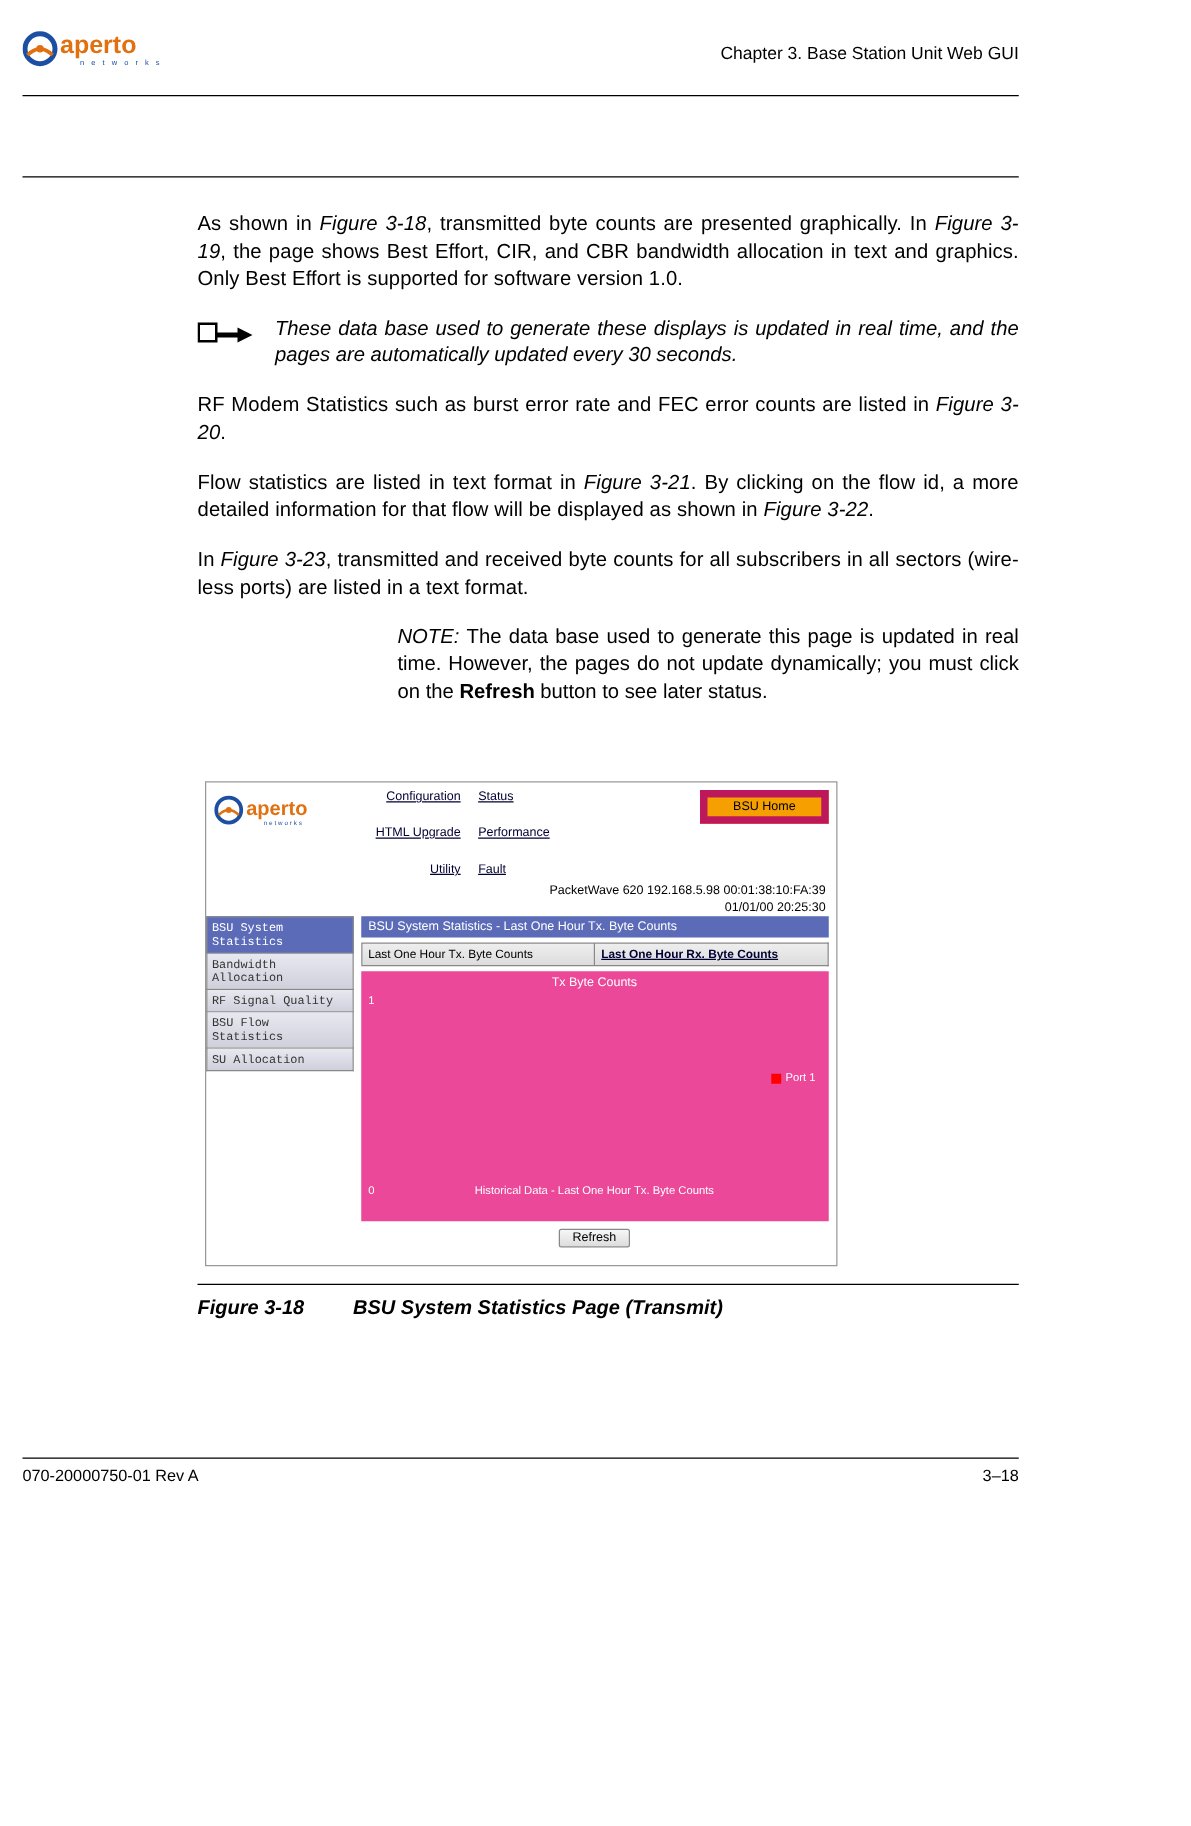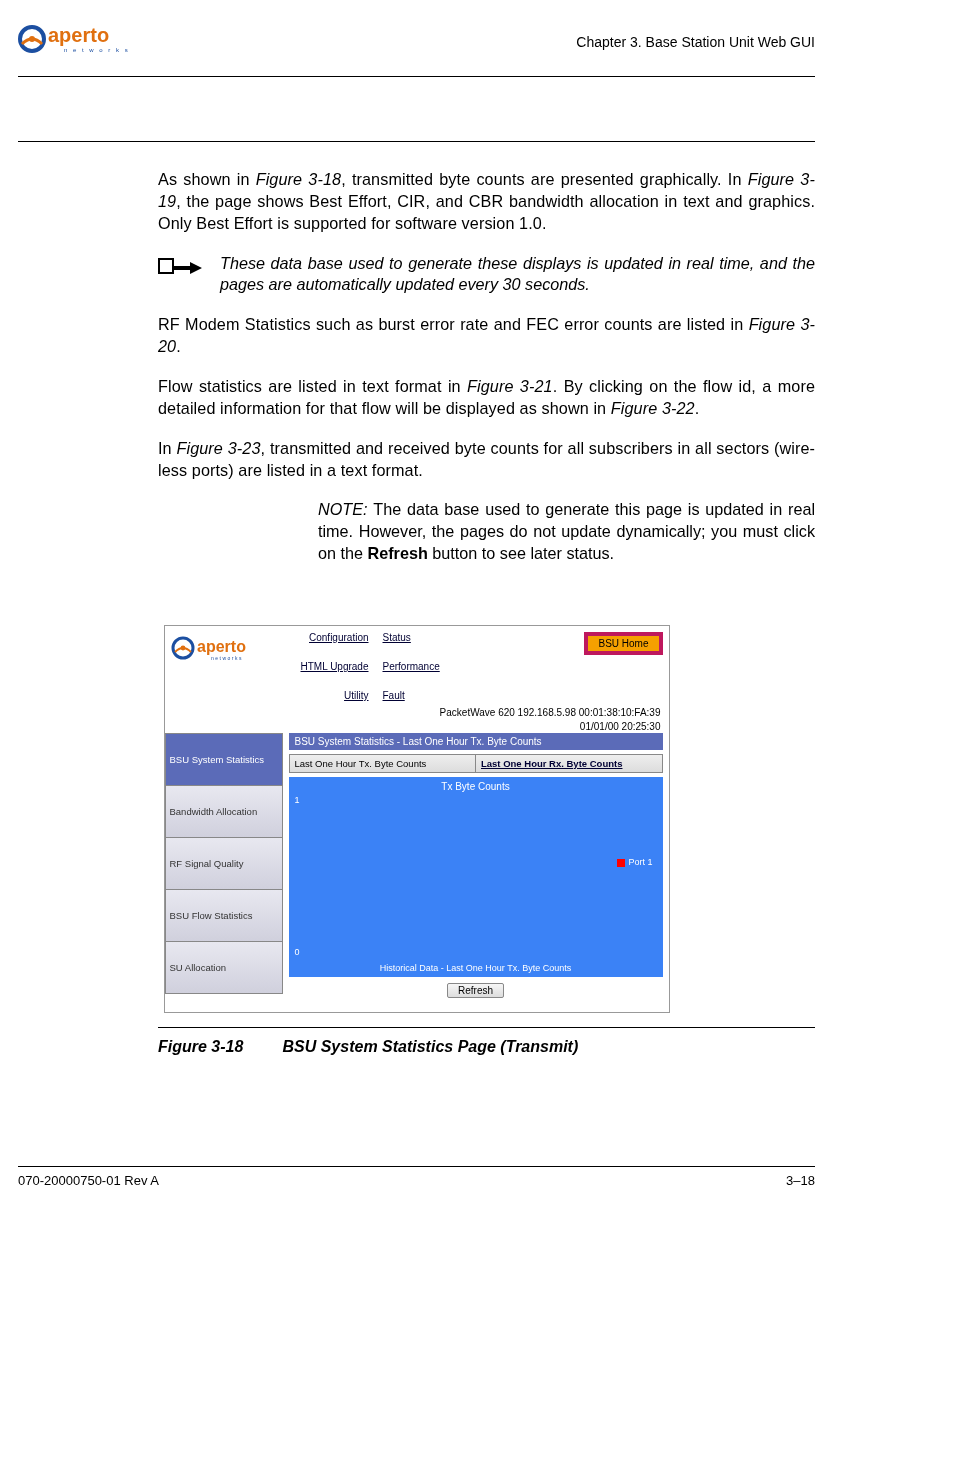--- a/index.html
+++ b/index.html
@@ -19,39 +19,39 @@
   .note2 { margin-left: 160px; font-size: 16.2px; line-height: 1.35; text-align: justify; margin-bottom: 18px; }
   .fig-wrap { margin: 60px 0 0 0; display: flex; justify-content: center; }
   .screenshot { width: 506px; border: 1px solid #999; background: #fff; font-family: Arial, sans-serif; font-size: 10px; }
   .ss-top { display: flex; align-items: flex-start; padding: 6px 6px 4px 6px; gap: 30px; }
   .ss-logo { width: 100px; }
   .ss-links { display: flex; gap: 14px; font-size: 10px; }
   .ss-links .col { display: flex; flex-direction: column; gap: 18px; }
   .ss-links .col span { color: #003; text-decoration: underline; white-space: nowrap; text-align: right; }
   .ss-links .col2 { text-align: left; }
   .ss-links .col2 span { text-align: left; }
-  .ss-bsu-btn { background: #f5a000; color: #000; padding: 2px 10px; font-size: 10px; border: 4px solid #be185d; }
+  .ss-bsu-btn { background: #f5a000; color: #000; padding: 2px 20px; font-size: 10px; border: 6px solid #be185d; }
   .info-line { text-align: right; font-size: 10px; padding: 2px 8px 1px 0; }
   .ss-body { display: flex; align-items: flex-start; }
   .ss-side { width: 118px; border-right: 0; }
-  .ss-side div { font-size: 9.5px; padding: 20px 4px; border: 1px solid #888; border-top: none; background: linear-gradient(#e8e8f0,#d0d0dd); color: #333; }
+  .ss-side div { font-size: 9.5px; padding: 3px 4px; border: 1px solid #888; border-top: none; background: linear-gradient(#e8e8f0,#d0d0dd); color: #333; font-family: Liberation Mono, monospace; }
   .ss-side div:first-child { border-top: 1px solid #888; }
   .ss-side .sel { background: #5b6bb8; color: #fff; }
   .ss-main { flex: 1; padding: 0 6px 6px 6px; }
   .title-bar { background: #5b6bb8; color: #fff; font-size: 10px; padding: 3px 6px; margin: 0 0 4px 0; }
   .tabrow { display: flex; margin-bottom: 2px; }
   .tabrow div { flex: 1; border: 1px solid #888; padding: 3px 5px; font-size: 9.5px; background: linear-gradient(#eee,#ddd); }
   .tabrow div:last-child { border-left: none; color: #003; text-decoration: underline; font-weight: bold; }
-  .chart-area { background: #3b82f6; color: #fff; height: 200px; position: relative; margin-top: 4px; }
+  .chart-area { background: #ec4899; color: #fff; height: 200px; position: relative; margin-top: 4px; }
   .chart-title { text-align: center; font-size: 10px; padding-top: 4px; color: #fff; }
   .y1 { position: absolute; left: 6px; top: 18px; font-size: 9px; color: #fff; }
   .y0 { position: absolute; left: 6px; bottom: 20px; font-size: 9px; color: #fff; }
   .legend { position: absolute; right: 10px; top: 80px; font-size: 9px; color: #fff; }
   .legend .sq { display: inline-block; width: 8px; height: 8px; background: #f00; margin-right: 3px; vertical-align: middle; }
-  .axis-cap { position: absolute; bottom: 4px; left: 0; right: 0; text-align: center; font-size: 9px; color: #fff; }
+  .axis-cap { position: absolute; bottom: 20px; left: 0; right: 0; text-align: center; font-size: 9px; color: #fff; }
   .refresh-row { text-align: center; padding: 6px 0 8px 0; }
   .refresh-row button { font-size: 10px; padding: 1px 10px; background: linear-gradient(#f6f6f6,#ddd); border: 1px solid #888; border-radius: 2px; }
   .fig-rule { border: none; border-top: 1px solid #000; margin: 14px 0 10px 140px; }
   .fig-caption { margin-left: 140px; font-size: 16px; font-style: italic; font-weight: 700; }
   .fig-caption .num { display: inline-block; width: 120px; }
   .footer { border-top: 1px solid #000; margin-top: 110px; padding-top: 6px; display: flex; justify-content: space-between; font-size: 13px; }
   em, .ital { font-style: italic; }
   strong { font-weight: 700; }
 </style>
 </head>

